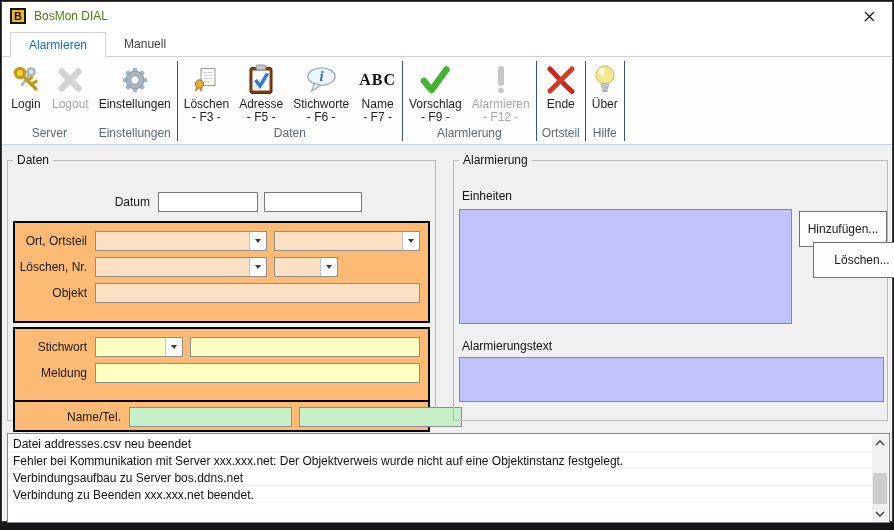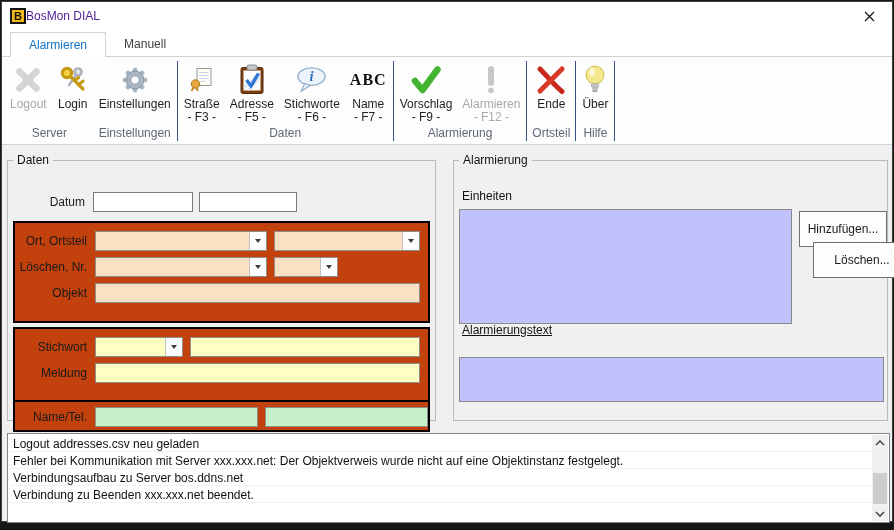--- a/index.html
+++ b/index.html
@@ -3,21 +3,21 @@
 <meta charset="utf-8">
 <style>
   * { box-sizing: border-box; margin: 0; padding: 0; }
   html,body { width:894px; height:530px; }
   body { background:#161616; font-family:"Liberation Sans", sans-serif; font-size:12px; color:#1a1a1a; overflow:hidden; }
   .window { position:relative; width:892px; height:521px; margin:1px 0 0 1px; background:#f0f0f0; border:1px solid #3f3f3f; }
 
   
   .titlebar { height:28px; background:#ffffff; display:flex; align-items:center; padding-left:8px; position:relative; }
   .app-icon { width:16px; height:16px; background:#f5b915; border:2px solid #141414; color:#141414; font-weight:bold; font-size:11px; line-height:12px; text-align:center; }
-  .title-text { margin-left:0; font-size:12px; color:#4c1d95; }
+  .title-text { margin-left:8px; font-size:12px; color:#4d7c0f; }
   .close-btn { position:absolute; right:0; top:0; width:45px; height:28px; display:flex; align-items:center; justify-content:center; }
 
   
   .tabbar { height:26px; background:#fff; display:flex; align-items:flex-end; padding-left:8px; }
   .tab { padding:5px 18px 5px 18px; font-size:12px; color:#404040; position:relative; }
   .tab.active { background:#fff; border:1px solid #d2d2d2; border-bottom:none; color:#1271c5; margin-bottom:-1px; z-index:3; }
 
   
   .ribbon { height:89px; background:#fdfdfd; border-top:1px solid #d2d2d2; border-bottom:1px solid #ccd2da; display:flex; align-items:stretch; padding:1px 0 0 3px; position:relative; z-index:2; }
   .rgroup { display:flex; flex-direction:column; }
@@ -31,28 +31,28 @@
   .abc-glyph { font-family:"Liberation Serif", serif; font-weight:bold; font-size:16px; letter-spacing:1px; color:#111; }
 
   
   .content { position:absolute; top:143px; left:0; right:0; bottom:0; background:#f0f0f0; }
   fieldset { position:absolute; border:1px solid #b9b9b9; }
   legend { margin-left:5px; padding:0 4px; font-size:12px; color:#111; }
 
   .fs-daten { left:5px; top:8px; width:429px; height:268px; }
   .fs-alarm { left:451px; top:8px; width:435px; height:268px; }
 
-  .blackbox { position:absolute; left:5px; width:417px; border:2px solid #000; background:#c2410c; }
+  .blackbox { position:absolute; left:5px; width:417px; border:2px solid #000; background:#fdba74; }
   .box1 { top:54px; height:102px; padding-top:8px; }
   .box2 { top:160px; height:82px; padding-top:8px; }
-  .box3 { top:233px; height:32px; padding-top:5px; }
+  .box3 { top:233px; height:32px; padding-top:5px;padding-left:34px; }
 
   .frow { display:flex; align-items:center; margin-bottom:6px; }
   .flabel { width:70px; text-align:right; margin-right:8px; flex:none; font-size:12px; }
-  .row-datum { position:absolute; top:25px; left:7px; right:8px; }
+  .row-datum { position:absolute; top:25px; left:7px; right:8px;justify-content:center; }
 
   input, .combo, textarea { height:20px; border:1px solid #8f8f8f; font-family:"Liberation Sans", sans-serif; font-size:12px; }
   input { padding:0 3px; }
   .in-white { background:#fff; border-color:#7a7a7a; }
   .in-peach { background:#fce0c4; }
   .in-yellow { background:#ffffc2; }
   .in-green { background:#c8f0c8; }
   .combo { display:flex; align-items:stretch; }
   .combo .cfield { flex:1; }
   .combo .cbtn { width:17px; background:#fdfdfd; border-left:1px solid #c2c2c2; display:flex; align-items:center; justify-content:center; }
@@ -87,45 +87,45 @@
 
   <div class="tabbar">
     <div class="tab active">Alarmieren</div>
     <div class="tab">Manuell</div>
   </div>
 
   <div class="ribbon">
 
     <div class="rgroup">
       <div class="btnrow">
-        <div class="rbtn disabled">
-          <span class="icon">
-            <svg width="30" height="30" viewBox="0 0 32 32">
-                <path d="M7 7 L25 25 M25 7 L7 25" stroke="#d4d4d4" stroke-width="7" stroke-linecap="round" fill="none"></path>
-              </svg>
-          </span>
-          <span class="l1">Logout</span>
-        </div>
         <div class="rbtn">
           <span class="icon">
             <svg width="32" height="32" viewBox="0 0 32 32">
               <g fill="none" stroke="#aab2bc" stroke-width="2.4" stroke-linecap="round">
                 <circle cx="21" cy="8" r="3.6" fill="#dfe3e8"></circle>
                   <path d="M19 11 L12 21"></path>
               </g>
               <g fill="none" stroke="#c79a14" stroke-width="3.2" stroke-linecap="round">
                 <circle cx="10" cy="9" r="4.6" fill="#f7d441"></circle>
                 <path d="M13.6 12.6 L26 25"></path>
                   <path d="M21.5 20.5 l4.5 -3.2"></path>
                   <path d="M17.5 16.5 l4 -2.8"></path>
               </g>
             </svg>
           </span>
           <span class="l1">Login</span>
         </div>
+        <div class="rbtn disabled">
+          <span class="icon">
+            <svg width="30" height="30" viewBox="0 0 32 32">
+                <path d="M7 7 L25 25 M25 7 L7 25" stroke="#d4d4d4" stroke-width="7" stroke-linecap="round" fill="none"></path>
+              </svg>
+          </span>
+          <span class="l1">Logout</span>
+        </div>
       </div>
       <div class="glabel">Server</div>
     </div>
 
     <div class="rgroup">
       <div class="btnrow">
         <div class="rbtn">
           <span class="icon">
             <svg width="30" height="30" viewBox="0 0 32 32">
               <g fill="#a8b6c2">
@@ -151,21 +151,21 @@
       <div class="btnrow">
         <div class="rbtn">
           <span class="icon">
             <svg width="26" height="27" viewBox="0 0 26 27">
               <rect x="8" y="2.5" width="14" height="17" fill="#fffef5" stroke="#9a9a9a"></rect>
               <path d="M10.5 6.5 h9 M10.5 9.5 h9 M10.5 12.5 h9 M10.5 15.5 h6" stroke="#c9cfe8" stroke-width="1" fill="none"></path>
               <path d="M4.5 21.5 l-2 3.5 M7.5 21.8 l1.2 3.2" stroke="#c28a2a" stroke-width="2" fill="none"></path>
               <circle cx="6.5" cy="18" r="4.2" fill="#e9a83c" stroke="#a6731d"></circle>
             </svg>
           </span>
-          <span class="l1">Straße</span>
+          <span class="l1">Löschen</span>
           <span class="l2">- F3 -</span>
         </div>
         <div class="rbtn">
           <span class="icon">
             <svg width="28" height="31" viewBox="0 0 28 31">
               <rect x="3" y="3.5" width="22" height="26" rx="2" fill="#7b3f10" stroke="#52290a"></rect>
               <rect x="5.5" y="6.5" width="17" height="20" fill="#fdfdfd"></rect>
               <path d="M6 24 L21 9 M10 26 L22 14" stroke="#dbe7f5" stroke-width="2" fill="none"></path>
               <rect x="9" y="1" width="10" height="5" rx="2" fill="#c3c7cc" stroke="#8a8f94"></rect>
               <path d="M8.5 16 l4.5 6 L20.5 9.5" fill="none" stroke="#2e77d0" stroke-width="3.4"></path>
@@ -339,27 +339,27 @@
 
     <fieldset class="fs-alarm">
       <legend>Alarmierung</legend>
 
       <div class="panel-label" style="left:8px; top:22px;">Einheiten</div>
       <div class="listbox" style="left:5px; top:42px; width:333px; height:115px;"></div>
 
       <div class="side-btn" style="left:345px; top:44px;">Hinzufügen...</div>
       <div class="side-btn" style="left:359px; top:75px;padding-left:10px;">Löschen...</div>
 
-      <div class="panel-label" style="left:8px; top:156px;text-decoration:underline;">Alarmierungstext</div>
+      <div class="panel-label" style="left:8px; top:172px;">Alarmierungstext</div>
       <div class="listbox" style="left:5px; top:190px; width:425px; height:45px;"></div>
     </fieldset>
 
     <div class="log">
       <div class="log-rows">
-        <div class="log-row">Logout addresses.csv neu geladen</div>
+        <div class="log-row">Datei addresses.csv neu beendet</div>
         <div class="log-row">Fehler bei Kommunikation mit Server xxx.xxx.net: Der Objektverweis wurde nicht auf eine Objektinstanz festgelegt.</div>
         <div class="log-row">Verbindungsaufbau zu Server bos.ddns.net</div>
         <div class="log-row">Verbindung zu Beenden xxx.xxx.net beendet.</div>
       </div>
       <div class="scrollbar">
         <div class="sb-arrow sb-up">
           <svg width="10" height="6" viewBox="0 0 10 6">
               <polyline points="1,5 5,1 9,5" fill="none" stroke="#4a4a4a" stroke-width="1.6"></polyline>
             </svg>
         </div>

